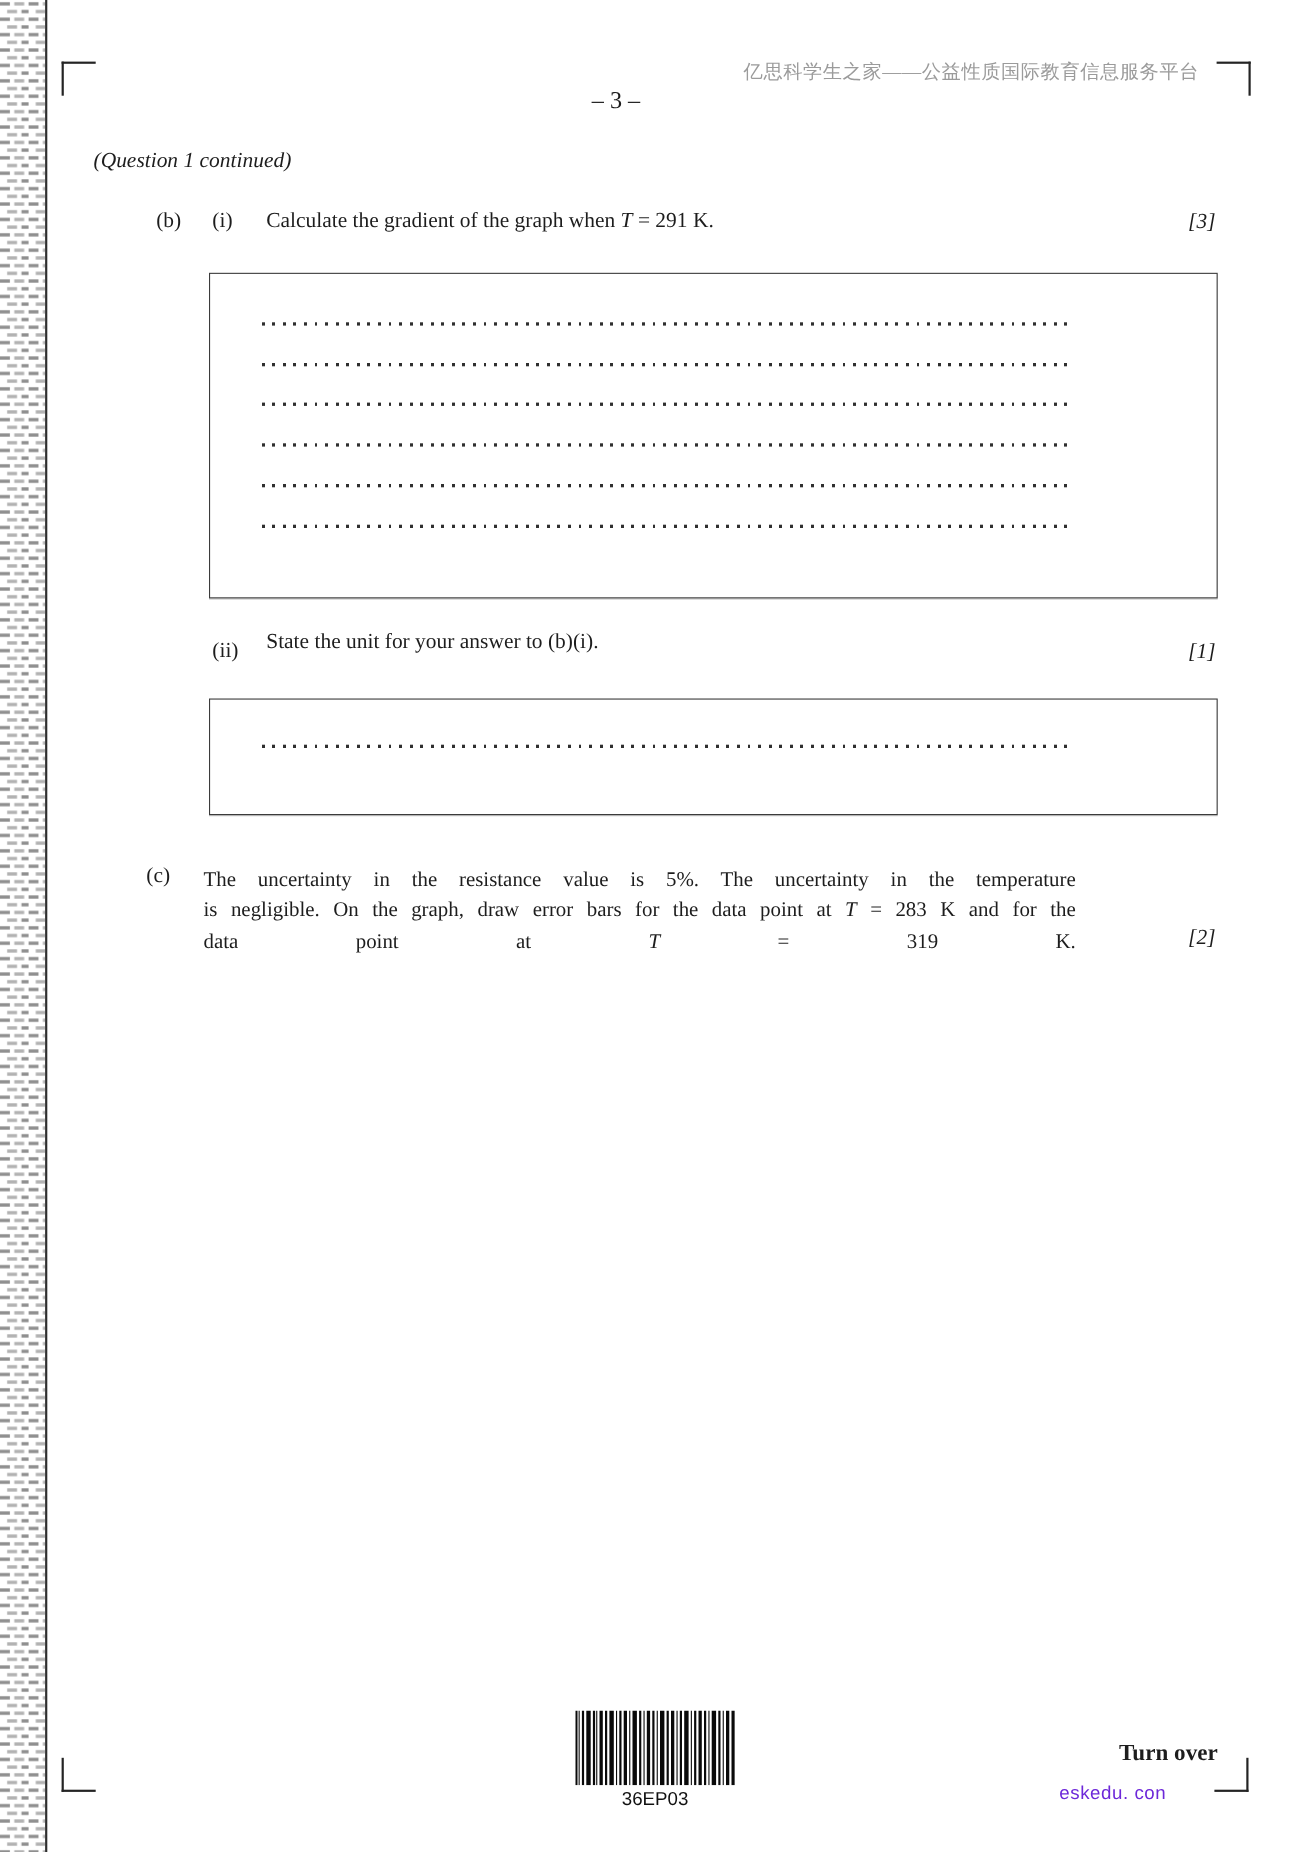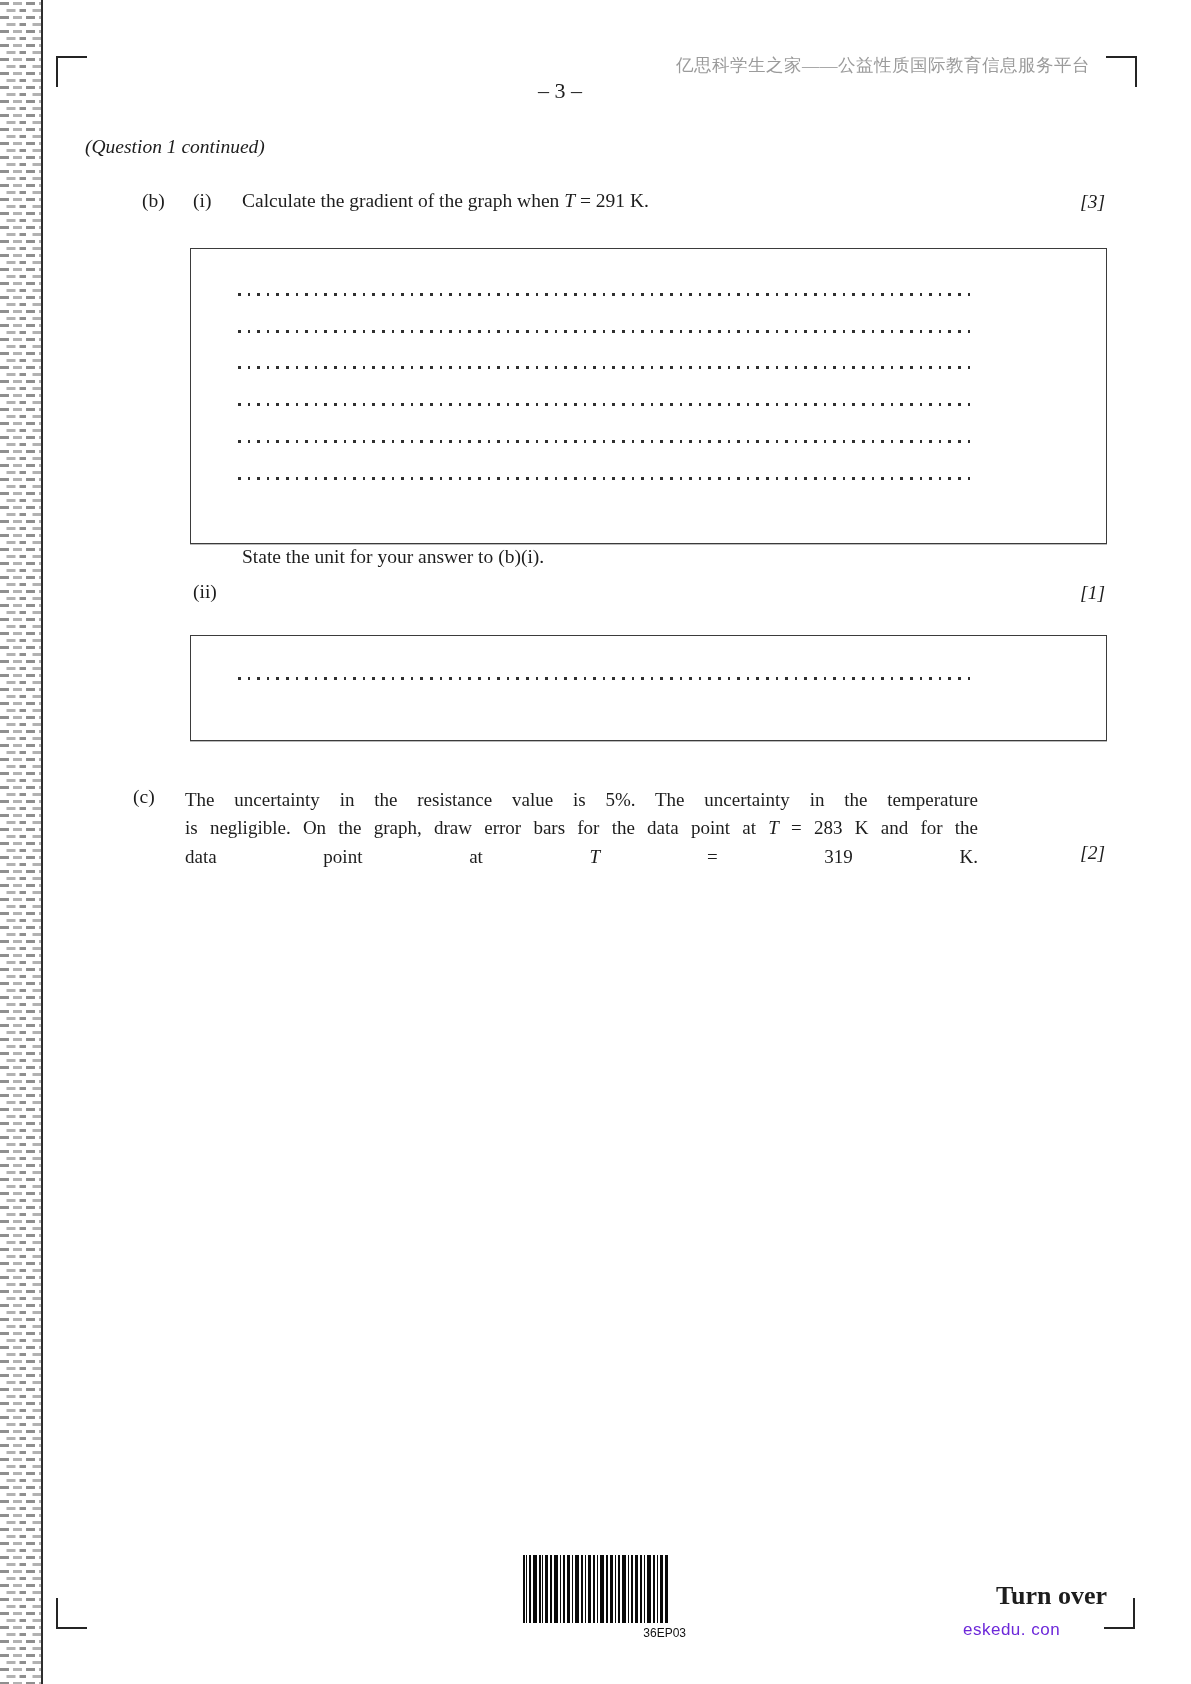--- a/index.html
+++ b/index.html
@@ -38,25 +38,25 @@
   .dots{position:absolute;left:47px;width:735px;height:3px;
         background-image:repeating-linear-gradient(90deg,#2f2f2f 0 2.6px,transparent 2.6px 9.6px);}
 
   .para{left:185px;top:786px;width:793px;font-size:19px;line-height:28.4px;}
   .jline{text-align:justify;text-align-last:justify;}
   .jline-last{text-align:right;}
 
   .cont-note{right:86px;top:956px;font-size:20px;font-style:italic;white-space:nowrap;}
 
   .barcode{left:523px;top:1555px;width:145px;height:68px;}
-  .barcode-label{left:541px;top:1626px;width:145px;text-align:right;
-                 font-family:"Liberation Sans","DejaVu Sans",sans-serif;font-size:12px;color:#111;}
+  .barcode-label{left:523px;top:1626px;width:145px;text-align:center;
+                 font-family:"Liberation Sans","DejaVu Sans",sans-serif;font-size:17px;color:#111;}
   .watermark{left:963px;top:1620px;font-family:"Liberation Sans","DejaVu Sans",sans-serif;
              font-size:17px;color:#6d28d9;z-index:5;letter-spacing:0.5px;}
-  .turn-over{right:84px;top:1581px;font-size:26px;font-weight:bold;}
+  .turn-over{right:84px;top:1581px;font-size:21px;font-weight:bold;}
 </style>
 </head>
 <body>
 
 <div class="page">
 
   <div class="abs strip">
     <svg width="41" height="1684" xmlns="http://www.w3.org/2000/svg">
       <defs>
         <pattern id="tex" width="26" height="14" patternUnits="userSpaceOnUse">
@@ -89,21 +89,21 @@
   <div class="abs answer-box box1">
     <div class="dots" style="top:44px;"></div>
     <div class="dots" style="top:81px;"></div>
     <div class="dots" style="top:117px;"></div>
     <div class="dots" style="top:154px;"></div>
     <div class="dots" style="top:191px;"></div>
     <div class="dots" style="top:228px;"></div>
   </div>
 
   <div class="abs qtext" style="left:193px;top:581px;">(ii)</div>
-  <div class="abs qtext" style="left:242px;top:546px;">State the unit for your answer to (b)(i).</div>
+  <div class="abs qtext" style="left:242px;top:573px;">State the unit for your answer to (b)(i).</div>
   <div class="abs marks" style="right:86px;top:582px;">[1]</div>
 
   <div class="abs answer-box box2">
     <div class="dots" style="top:41px;"></div>
   </div>
 
   <div class="abs qtext" style="left:133px;top:786px;">(c)</div>
   <div class="abs para">
     <div class="jline">The uncertainty in the resistance value is 5%.  The uncertainty in the temperature</div>
     <div class="jline"><span>is negligible.  On the graph, draw error bars for the data point at </span><span class="mvar">T</span><span> = 283 K and for the</span></div>

